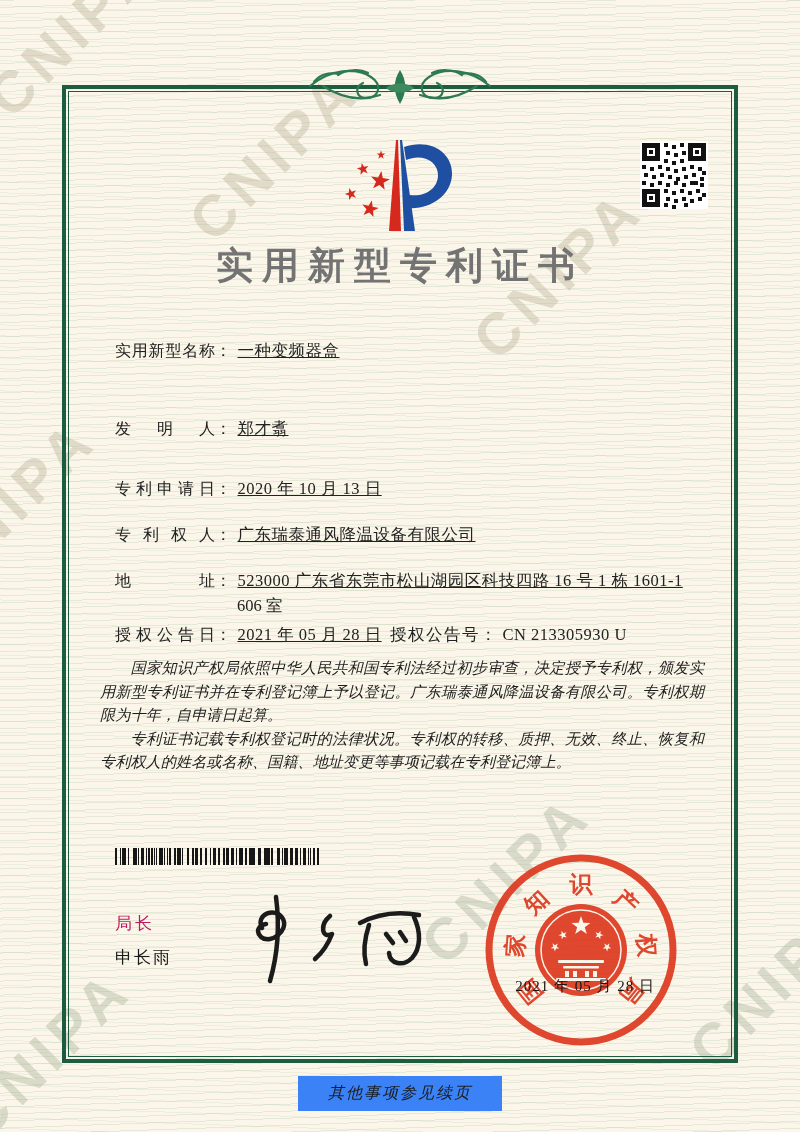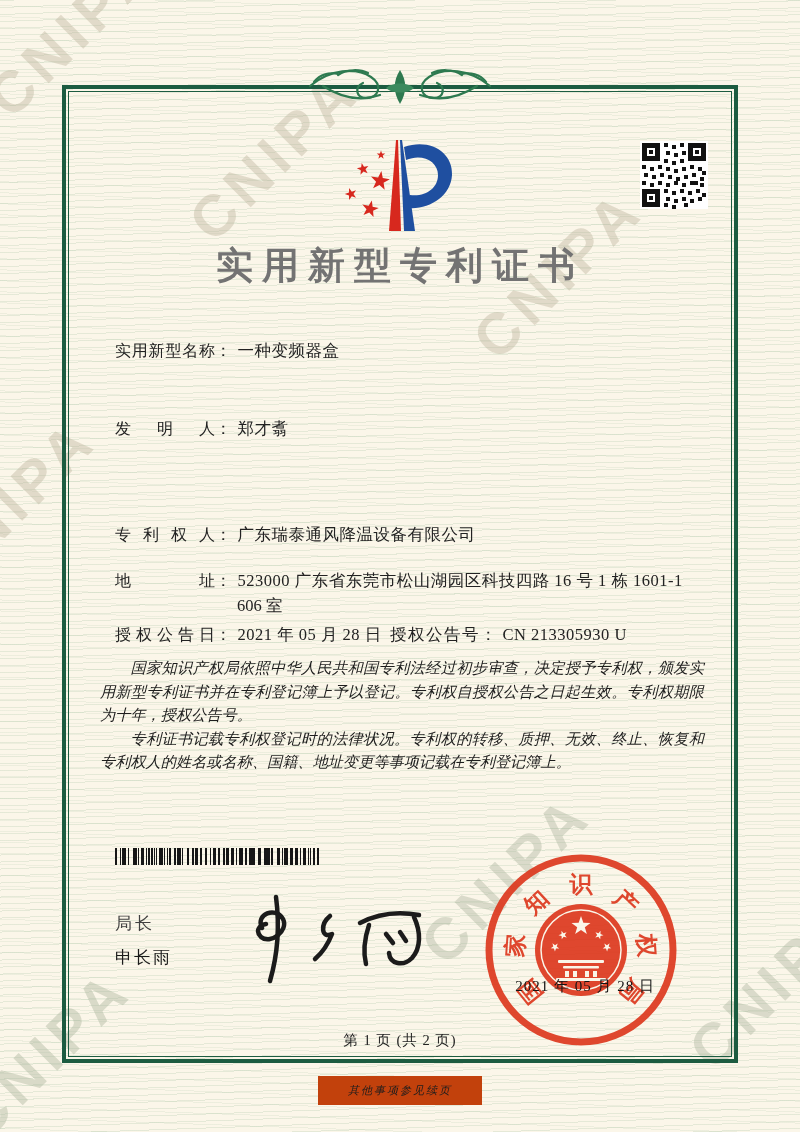--- a/index.html
+++ b/index.html
@@ -46,21 +46,21 @@
 
   .cert-no{position:absolute;left:100px;top:137px;font-size:15px;letter-spacing:2.5px;}
   .logo{position:absolute;left:325px;top:134px;}
   .qr{position:absolute;left:640px;top:141px;}
 
   .title{
     position:absolute;left:0;right:0;top:241px;text-align:center;
     font-size:37px;font-weight:bold;letter-spacing:9px;color:#737373;
   }
 
-  .frow{position:absolute;left:115px;font-size:16.5px;white-space:nowrap;}
+  .frow{position:absolute;left:115px;font-size:16.5px;white-space:nowrap;text-decoration:underline;}
   .flabel{display:inline-block;width:100px;text-align:justify;text-align-last:justify;font-size:16px;vertical-align:bottom;}
   .fcolon{display:inline-block;margin-right:6px;}
   .fvalue{letter-spacing:0.5px;}
   .r1{top:340px;} .r2{top:386px;margin-top:32px;} .r3{top:432px;} .r4{top:478px;} .r5{top:524px;}
   .r6{top:570px;} .r6b{position:absolute;left:237px;top:595px;font-size:16.5px;}
   .r7{top:624px;}
   .grant-no{position:absolute;left:390px;top:624px;font-size:16.5px;white-space:nowrap;}
   .grant-no .glabel{letter-spacing:1.5px;text-align:right;}
 
   .legal{
@@ -70,36 +70,36 @@
   }
   .legal p{margin:0;text-indent:2em;}
 
   .barcode{
     position:absolute;left:115px;top:848px;width:206px;height:17px;
     background-image:
       repeating-linear-gradient(90deg,#161616 0 2px,rgba(0,0,0,0) 2px 5px,#161616 5px 6px,rgba(0,0,0,0) 6px 8px,#161616 8px 11px,rgba(0,0,0,0) 11px 13px,#161616 13px 14px,rgba(0,0,0,0) 14px 18px),
       repeating-linear-gradient(90deg,#161616 0 1px,rgba(0,0,0,0) 1px 7px,#161616 7px 9px,rgba(0,0,0,0) 9px 13px);
   }
 
-  .signer-title{position:absolute;left:115px;top:912px;font-size:17px;letter-spacing:3px;font-family:"Liberation Sans","DejaVu Sans",sans-serif;color:#404040;}
+  .signer-title{position:absolute;left:115px;top:912px;font-size:17px;letter-spacing:3px;font-family:"Liberation Sans","DejaVu Sans",sans-serif;color:#be185d;}
   .signer-name{position:absolute;left:115px;top:946px;font-size:17px;letter-spacing:2px;font-family:"Liberation Sans","DejaVu Sans",sans-serif;color:#1a1a1a;}
   .signature{position:absolute;left:232px;top:892px;}
 
   .seal{position:absolute;left:481px;top:850px;}
   .seal-date{
     position:absolute;left:495px;top:977px;width:180px;text-align:center;
     font-size:15px;color:#141414;letter-spacing:1px;white-space:nowrap;z-index:6;
   }
 
   .page-indicator{position:absolute;left:0;right:0;top:1031px;text-align:center;font-size:14.5px;letter-spacing:1px;}
 
   .continuation{position:absolute;left:0;right:0;top:1076px;text-align:center;z-index:5;}
   .continuation span{
-    display:inline-block;background:#c2410c;padding:7px 30px;
-    font-size:11px;font-style:italic;letter-spacing:2px;color:#1d1d1d;
+    display:inline-block;background:#3b82f6;padding:7px 30px;
+    font-size:16px;font-style:italic;letter-spacing:2px;color:#1d1d1d;
   }
 </style>
 </head>
 <body>
 
 <div class="page">
 
   <div class="waves"></div>
 
   <div class="watermark wm1">CNIPA</div>
@@ -211,36 +211,39 @@
     </svg>
 
     <div class="title">实用新型专利证书</div>
 
     <div class="frow r1">
       <span class="flabel">实用新型名称</span><span class="fcolon">：</span><span class="fvalue">一种变频器盒</span>
     </div>
     <div class="frow r2">
       <span class="flabel">发明人</span><span class="fcolon">：</span><span class="fvalue">郑才翥</span>
     </div>
+    <div class="frow r4">
+      <span class="flabel">专利申请日</span><span class="fcolon">：</span><span class="fvalue">2020 年 10 月 13 日</span>
+    </div>
     <div class="frow r5">
       <span class="flabel">专利权人</span><span class="fcolon">：</span><span class="fvalue">广东瑞泰通风降温设备有限公司</span>
     </div>
     <div class="frow r6">
       <span class="flabel">地址</span><span class="fcolon">：</span><span class="fvalue">523000 广东省东莞市松山湖园区科技四路 16 号 1 栋 1601-1</span>
     </div>
     <div class="r6b">606 室</div>
     <div class="frow r7">
       <span class="flabel">授权公告日</span><span class="fcolon">：</span><span class="fvalue">2021 年 05 月 28 日</span>
     </div>
     <div class="grant-no">
       <span class="glabel">授权公告号</span><span class="fcolon">：</span><span class="fvalue">CN 213305930 U</span>
     </div>
 
     <div class="legal">
-      <p>国家知识产权局依照中华人民共和国专利法经过初步审查，决定授予专利权，颁发实用新型专利证书并在专利登记簿上予以登记。专利权自授权公告之日起生效。专利权期限为十年，授权公告号。</p>
+      <p>国家知识产权局依照中华人民共和国专利法经过初步审查，决定授予专利权，颁发实用新型专利证书并在专利登记簿上予以登记。广东瑞泰通风降温设备有限公司。专利权期限为十年，自申请日起算。</p>
       <p>专利证书记载专利权登记时的法律状况。专利权的转移、质押、无效、终止、恢复和专利权人的姓名或名称、国籍、地址变更等事项记载在专利登记簿上。</p>
     </div>
 
     <div class="barcode"></div>
 
     <div class="signer-title">局长</div>
     <div class="signer-name">申长雨</div>
 
     <svg class="signature" width="205" height="92" viewBox="0 0 205 92">
       <g stroke="#1b1b1b" fill="none" stroke-width="4.5" stroke-linecap="round" stroke-linejoin="round">
@@ -280,21 +283,20 @@
           <rect x="84" y="121" width="4" height="6"></rect>
             <rect x="92" y="121" width="4" height="6"></rect>
             <rect x="104" y="121" width="4" height="6"></rect>
             <rect x="112" y="121" width="4" height="6"></rect>
           <rect x="75" y="128" width="50" height="3" rx="1"></rect>
         </g>
       </g>
     </svg>
     <div class="seal-date">2021 年 05 月 28 日</div>
 
-    <div class="page-indicator">第 1 页 (共 2 页)</div>
 
   </div>
 
   <div class="continuation">
     <span>其他事项参见续页</span>
   </div>
 
 </div>
 
 </body></html>

